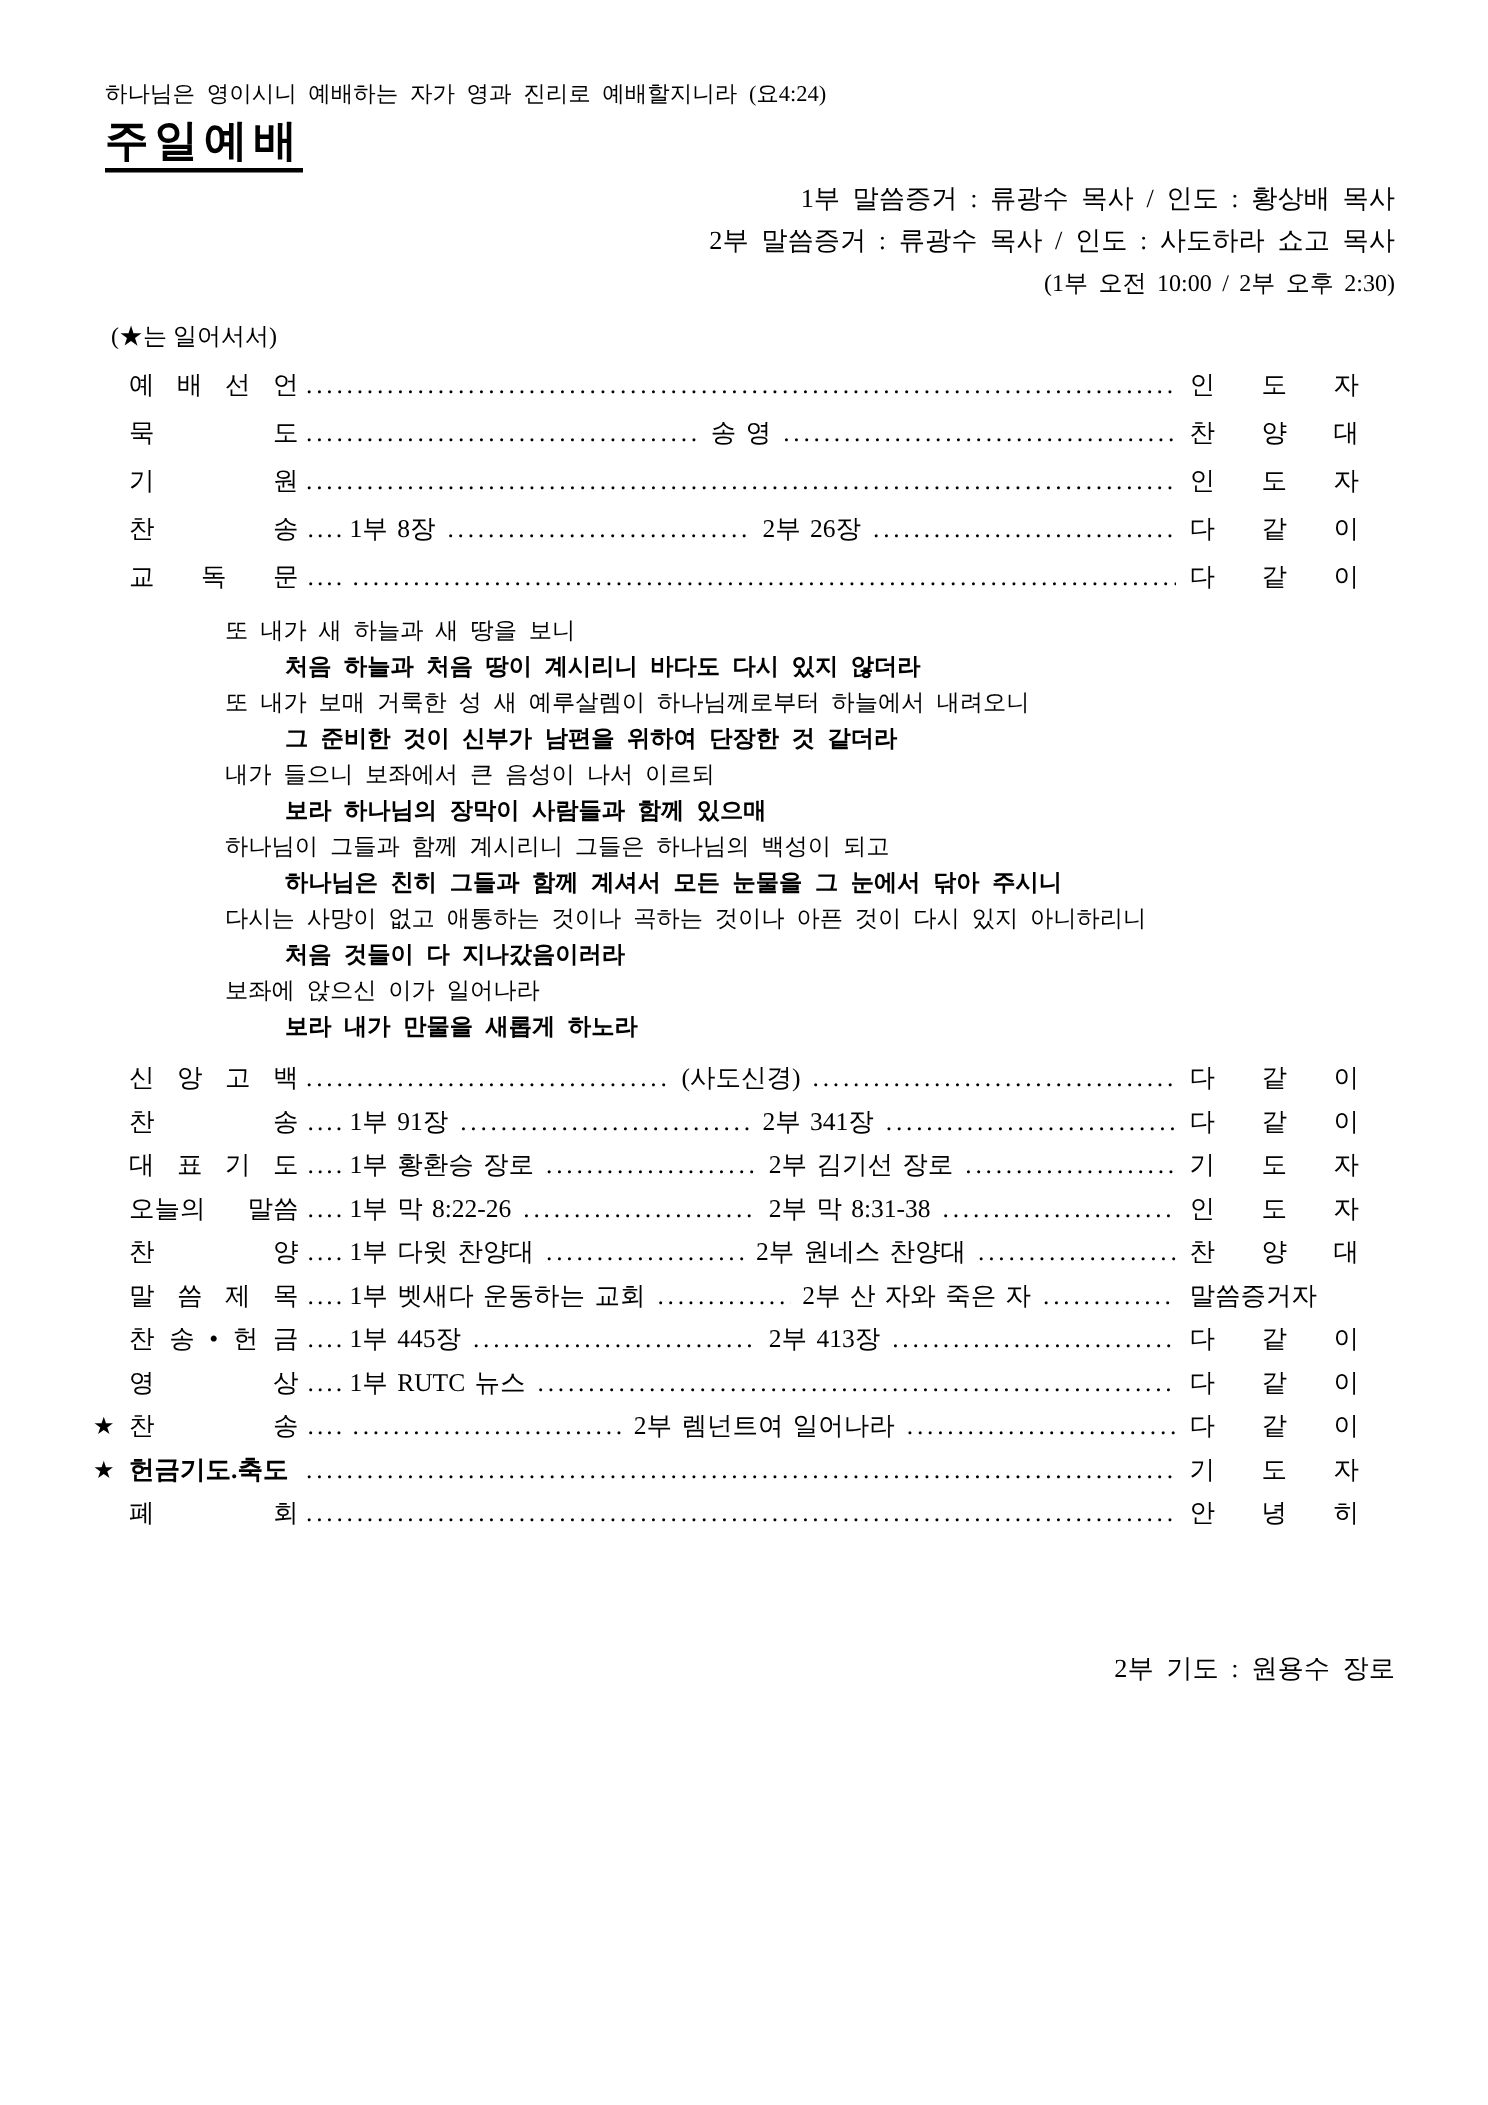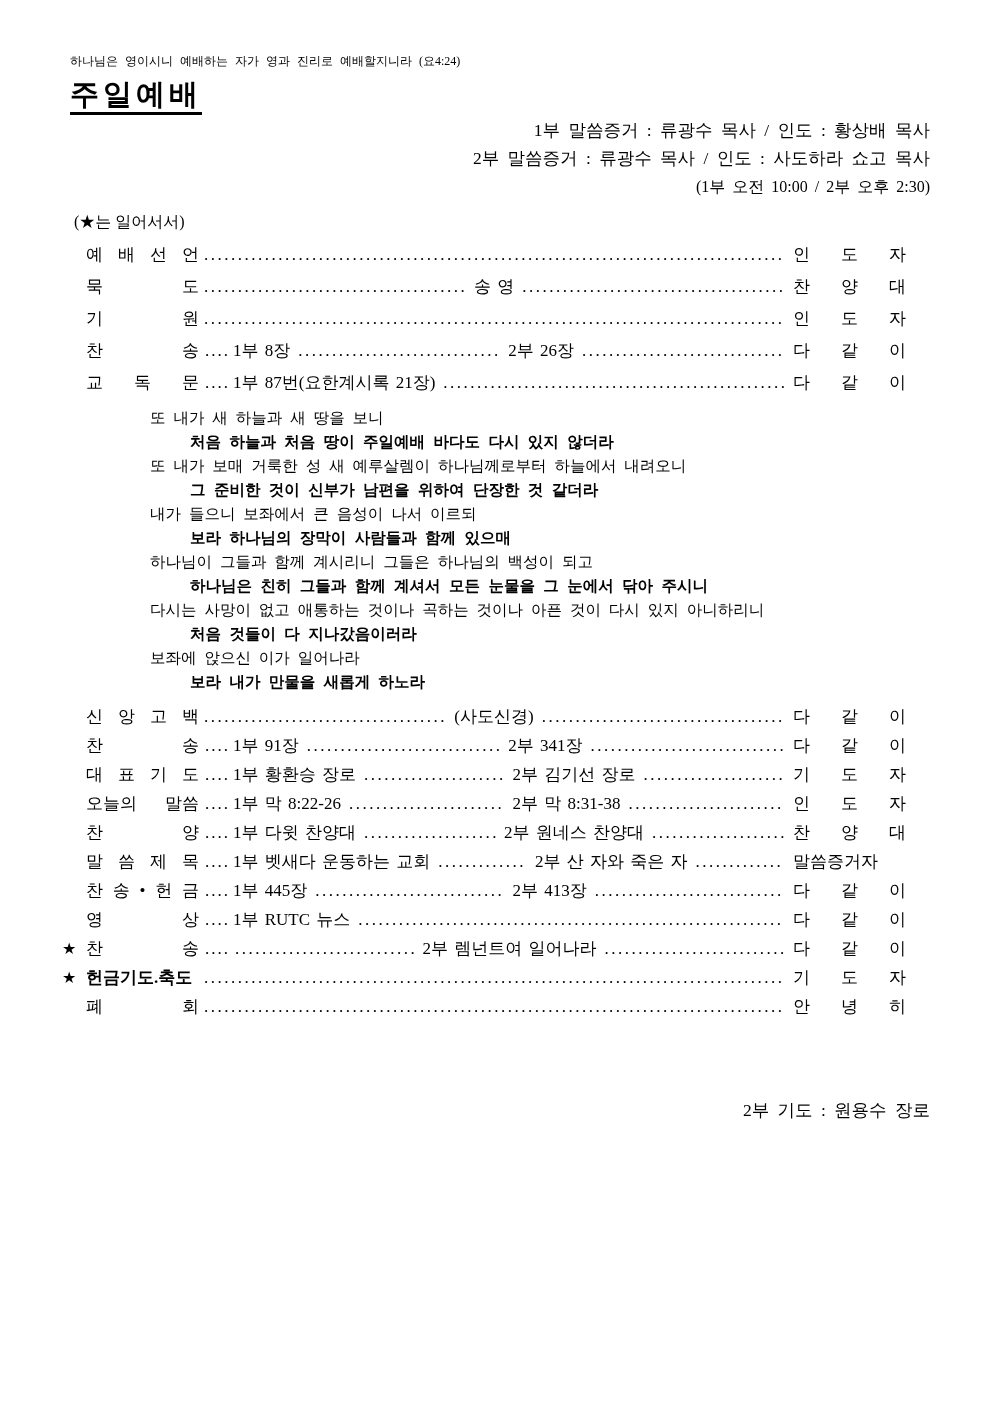--- a/index.html
+++ b/index.html
@@ -14,21 +14,21 @@
     margin:78px 0 0 70px;
     font-size:29px;font-weight:bold;letter-spacing:4px;
     display:inline-block;
     border-bottom:3px solid #000;
     padding-bottom:1px;
     line-height:1.15;
   }
   .title-wrap{margin:0;height:44px;}
   .subtitle{
     margin:9px 0 0 70px;
-    font-size:12px;word-spacing:4px;
+    font-size:15px;word-spacing:4px;
   }
   .header-block{
     margin:46px 62px 0 0;
     text-align:right;font-size:17.5px;line-height:28px;word-spacing:4px;
   }
   .time-note{
     margin:5px 62px 0 0;
     text-align:right;font-size:16px;word-spacing:3px;
   }
   .stand-note{
@@ -122,29 +122,28 @@
         <span class="pre-dots">....</span>
         <span class="mid-text">1부 8장</span>
         <span class="fill"></span>
         <span class="mid-text">2부 26장</span>
         <span class="fill"></span>
         <span class="row-right">다 같 이</span>
       </div>
       <div class="order-row">
         <span class="row-label">교 독 문</span>
         <span class="pre-dots">....</span>
-        <span class="mid-text">1부 87번(요한계시록 21장)</span>
         <span class="fill"></span>
         <span class="row-right">다 같 이</span>
       </div>
     </div>
 
   <div class="scripture" id="scripture">
       <div class="sline">또 내가 새 하늘과 새 땅을 보니</div>
-      <div class="sline bold">처음 하늘과 처음 땅이 주일예배 바다도 다시 있지 않더라</div>
+      <div class="sline bold">처음 하늘과 처음 땅이 계시리니 바다도 다시 있지 않더라</div>
       <div class="sline">또 내가 보매 거룩한 성 새 예루살렘이 하나님께로부터 하늘에서 내려오니</div>
       <div class="sline bold">그 준비한 것이 신부가 남편을 위하여 단장한 것 같더라</div>
       <div class="sline">내가 들으니 보좌에서 큰 음성이 나서 이르되</div>
       <div class="sline bold">보라 하나님의 장막이 사람들과 함께 있으매</div>
       <div class="sline">하나님이 그들과 함께 계시리니 그들은 하나님의 백성이 되고</div>
       <div class="sline bold">하나님은 친히 그들과 함께 계셔서 모든 눈물을 그 눈에서 닦아 주시니</div>
       <div class="sline">다시는 사망이 없고 애통하는 것이나 곡하는 것이나 아픈 것이 다시 있지 아니하리니</div>
       <div class="sline bold">처음 것들이 다 지나갔음이러라</div>
       <div class="sline">보좌에 앉으신 이가 일어나라</div>
       <div class="sline bold">보라 내가 만물을 새롭게 하노라</div>

